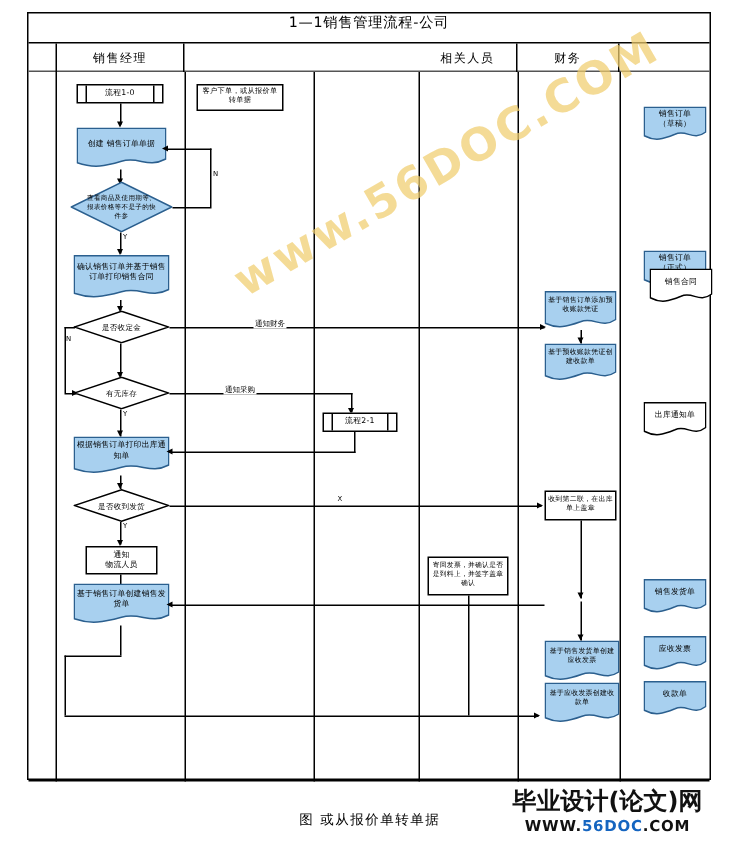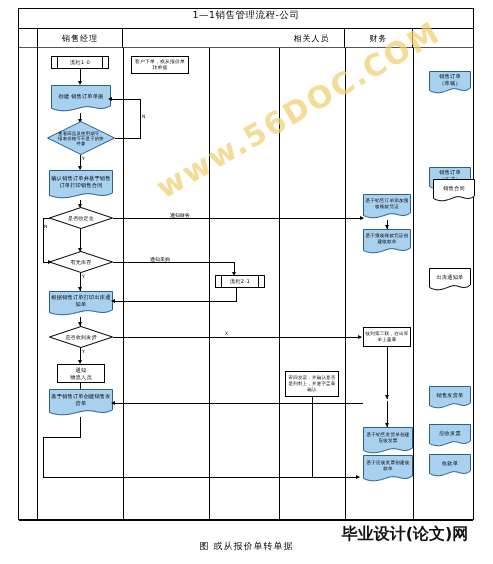--- a/index.html
+++ b/index.html
@@ -337,13 +337,18 @@
   <div class="ln lnh" style="left:0px;top:511px;width:454px;"></div>
 
 </div>
 
 <div id="wm">www.56DOC.COM</div>
 
 <div id="caption">图 或从报价单转单据</div>
 
 <div id="logo">
   <div class="l1">毕业设计(论文)网</div>
+  <div class="l2">
+    <span>WWW.</span>
+      <span class="blue">56DOC</span>
+      <span>.COM</span>
+  </div>
 </div>
 
 </body></html>

